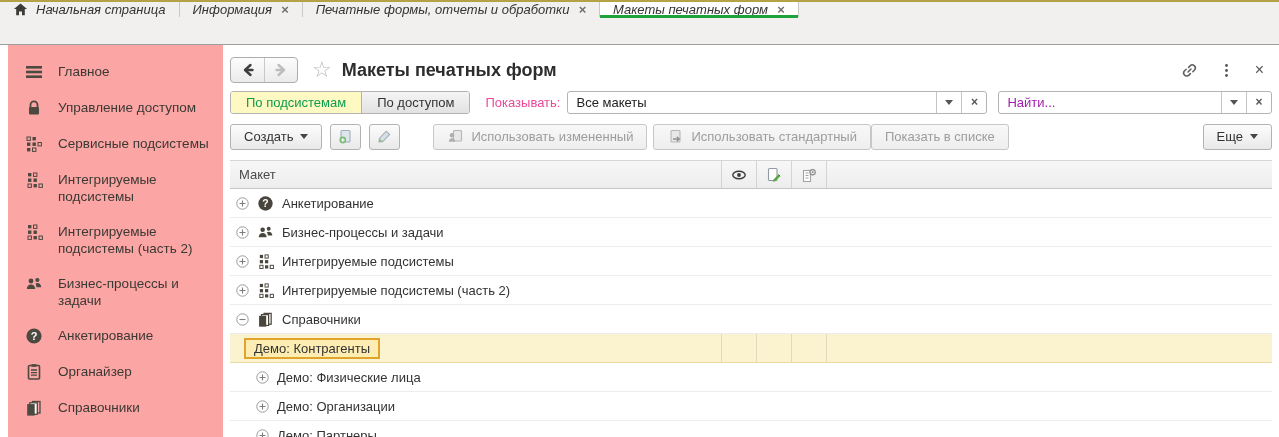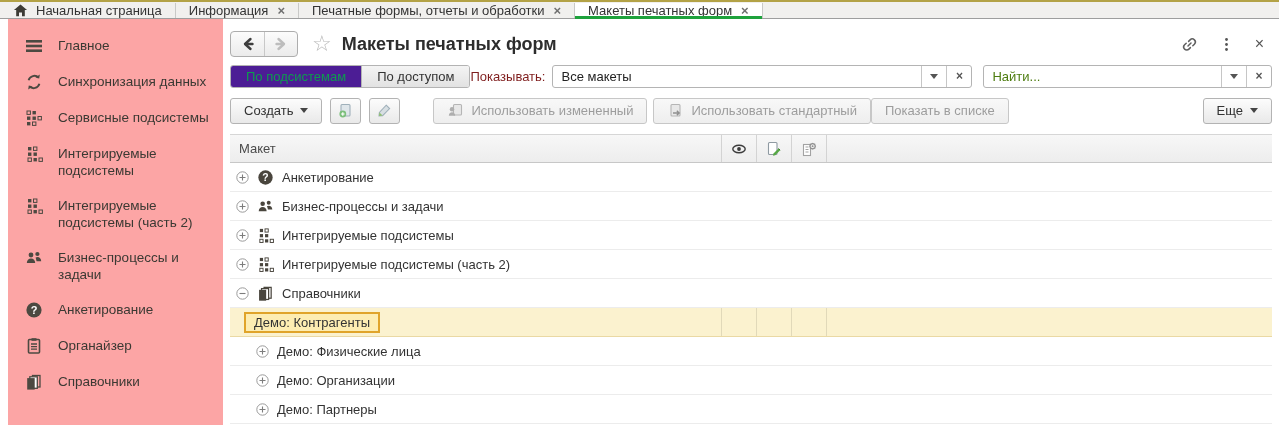--- a/index.html
+++ b/index.html
@@ -1,21 +1,21 @@
 <!DOCTYPE html>
 <html><head>
 <meta charset="utf-8">
 <style>
   * { margin:0; padding:0; box-sizing:border-box; }
   html,body { width:1279px; height:437px; overflow:hidden;
     font-family:"Liberation Sans", sans-serif; font-size:13px; color:#333; background:#fff; }
 
   
-  .tabbar { height:19px; background:#f1f0ee; border-top:2px solid #b3a246;
-    border-bottom:1px solid #9e9e9e; display:flex; align-items:center; }
+  .tabbar { height:45px; background:#f1f0ee; border-top:2px solid #b3a246;
+    border-bottom:1px solid #9e9e9e; display:flex; align-items:flex-start;font-style:italic; }
   .tab { display:flex; align-items:center; gap:8px; padding:0 13px;
     border-right:1px solid #c9c9c7; color:#333; cursor:default; position:relative; white-space:nowrap; }
   .tab.active { background:#fff; }
   .tab.active::after { content:""; position:absolute; left:0; right:0; bottom:-1px; height:3px; background:#1ea23c; }
   .tab .home-ic { width:15px; height:15px; color:#3d3b35; }
   .tab .close { color:#6f6f6f; font-size:13px; font-weight:bold; margin-left:1px; }
 
   
   .app { display:flex; height:406px; }
 
@@ -36,29 +36,29 @@
   .nav-btn + .nav-btn { border-left:1px solid #c8c8c8; }
   .star { font-size:22px; color:#b9b9b9; margin:0 10px 0 14px; line-height:1; }
   .title { font-size:18px; font-weight:bold; color:#2d2d2d; }
   .header-right { margin-left:auto; display:flex; align-items:center; gap:20px; color:#5f5f5f; padding-right:8px; }
   .header-right .hicon { width:17px; height:17px; }
   .header-right .xclose { font-size:16px; color:#555; line-height:1; }
 
   .filter-row { display:flex; align-items:center; margin-top:5px; height:24px; }
   .seg { display:flex; height:23px; border:1px solid #b3b3b3; border-radius:3px; overflow:hidden; }
   .seg-btn { padding:0 15px; display:flex; align-items:center; font-size:13px; }
-  .seg-btn.on { background:#4c1d95; color:#0d9c4e; }
+  .seg-btn.on { background:#fef9c3; color:#0d9c4e; }
   .seg-btn.off { background:linear-gradient(#f4f4f4,#e2e2e2); color:#333; border-left:1px solid #b3b3b3; }
-  .show-label { color:#7f1d1d; }
+  .show-label { margin-left:15px; color:#ec4899; }
   .fieldbox { height:23px; border:1px solid #b4b4b4; border-radius:3px; background:#fff;
     display:flex; align-items:stretch; overflow:hidden; }
   .combo { width:420px; margin-left:7px; }
   .search { flex:1; margin-left:11px; }
   .field-text { flex:1; display:flex; align-items:center; padding:0 8px; color:#222; white-space:nowrap; overflow:hidden; }
-  .field-text.placeholder { color:#4d7c0f; }
+  .field-text.placeholder { color:#a21caf; }
   .fbtn { width:25px; border-left:1px solid #c6c6c6; display:flex; align-items:center; justify-content:center; color:#555; }
   .fbtn .dcaret { border-left:4px solid transparent; border-right:4px solid transparent; border-top:5px solid #555; }
   .fbtn.xsmall { font-size:12px; font-weight:bold; color:#555; }
 
   .toolbar-row { display:flex; align-items:center; margin-top:9px; height:27px; }
   .btn { height:26px; border:1px solid #b3b3b3; border-radius:3px;
     background:linear-gradient(#fcfcfc,#e9e9e9); display:flex; align-items:center;
     padding:0 13px; color:#333; white-space:nowrap; }
   .btn .bic { width:17px; height:17px; margin-right:7px; }
   .btn.icon-only { width:31px; padding:0; justify-content:center; margin-left:8px; }
@@ -114,26 +114,24 @@
       <div class="side-item">
         <span class="ic"><svg viewBox="0 0 18 18">
             <rect x="1" y="3" width="16" height="2.6" fill="currentColor"></rect>
             <rect x="1" y="7.7" width="16" height="2.6" fill="currentColor"></rect>
             <rect x="1" y="12.4" width="16" height="2.6" fill="currentColor"></rect>
           </svg></span>
         <span class="lbl">Главное</span>
       </div>
       <div class="side-item">
         <span class="ic"><svg viewBox="0 0 18 18">
-            <path d="M3.6 7.2 A6 6 0 0 1 13.6 4.6" fill="none" stroke="currentColor" stroke-width="1.9"></path>
-            <path d="M14.8 1.6 L14.2 5.6 L10.4 4.4 Z" fill="currentColor"></path>
-            <path d="M14.4 10.8 A6 6 0 0 1 4.4 13.4" fill="none" stroke="currentColor" stroke-width="1.9"></path>
-            <path d="M3.2 16.4 L3.8 12.4 L7.6 13.6 Z" fill="currentColor"></path>
-          </svg></span>
-        <span class="lbl">Синхронизация данных</span>
+            <path d="M5.5 8 V5.8 a3.5 3.5 0 0 1 7 0 V8" fill="none" stroke="currentColor" stroke-width="1.8"></path>
+            <rect x="4" y="8" width="10" height="7.5" rx="1" fill="currentColor"></rect>
+          </svg></span>
+        <span class="lbl">Управление доступом</span>
       </div>
       <div class="side-item">
         <span class="ic"><svg viewBox="0 0 18 18">
             <rect x="2" y="2" width="3.4" height="3.4" fill="none" stroke="currentColor"></rect>
             <rect x="7.5" y="2" width="3.4" height="3.4" fill="currentColor"></rect>
             <rect x="2" y="7.5" width="3.4" height="3.4" fill="currentColor"></rect>
             <rect x="7.5" y="7.5" width="3.4" height="3.4" fill="currentColor"></rect>
             <rect x="13" y="7.5" width="3.4" height="3.4" fill="none" stroke="currentColor"></rect>
             <rect x="2" y="13" width="3.4" height="3.4" fill="currentColor"></rect>
             <rect x="7.5" y="13" width="3.4" height="3.4" fill="none" stroke="currentColor"></rect>

